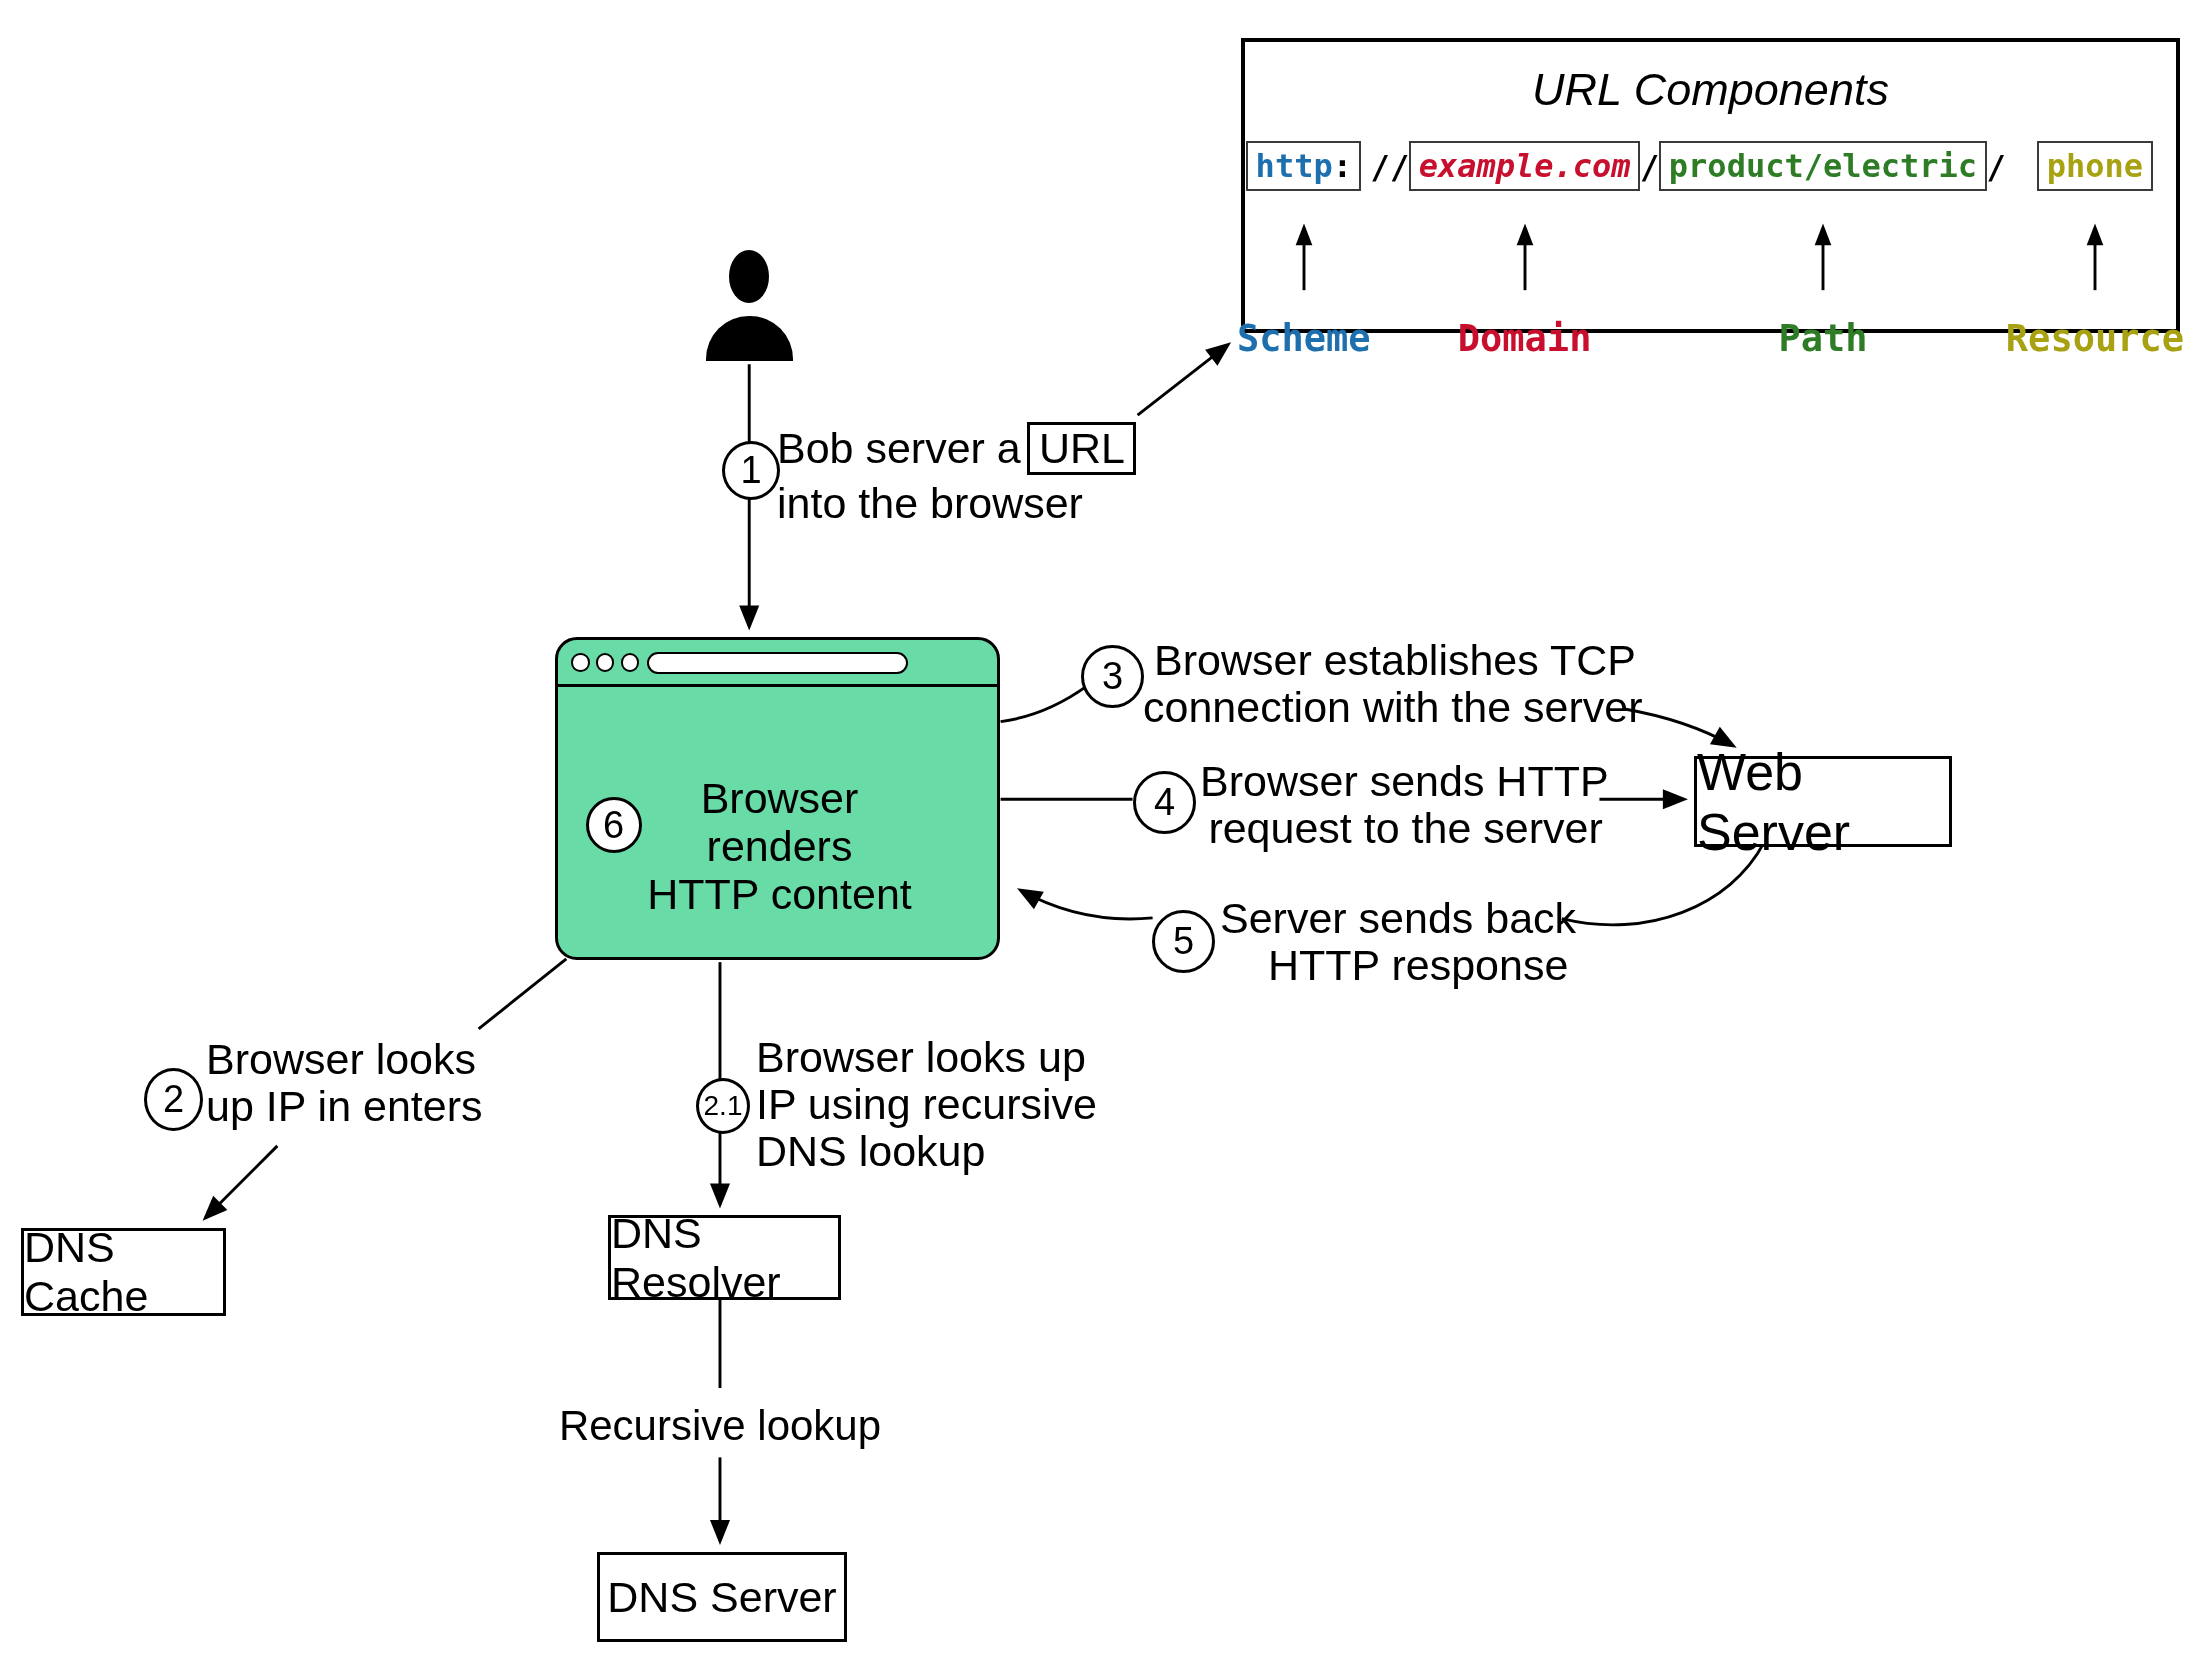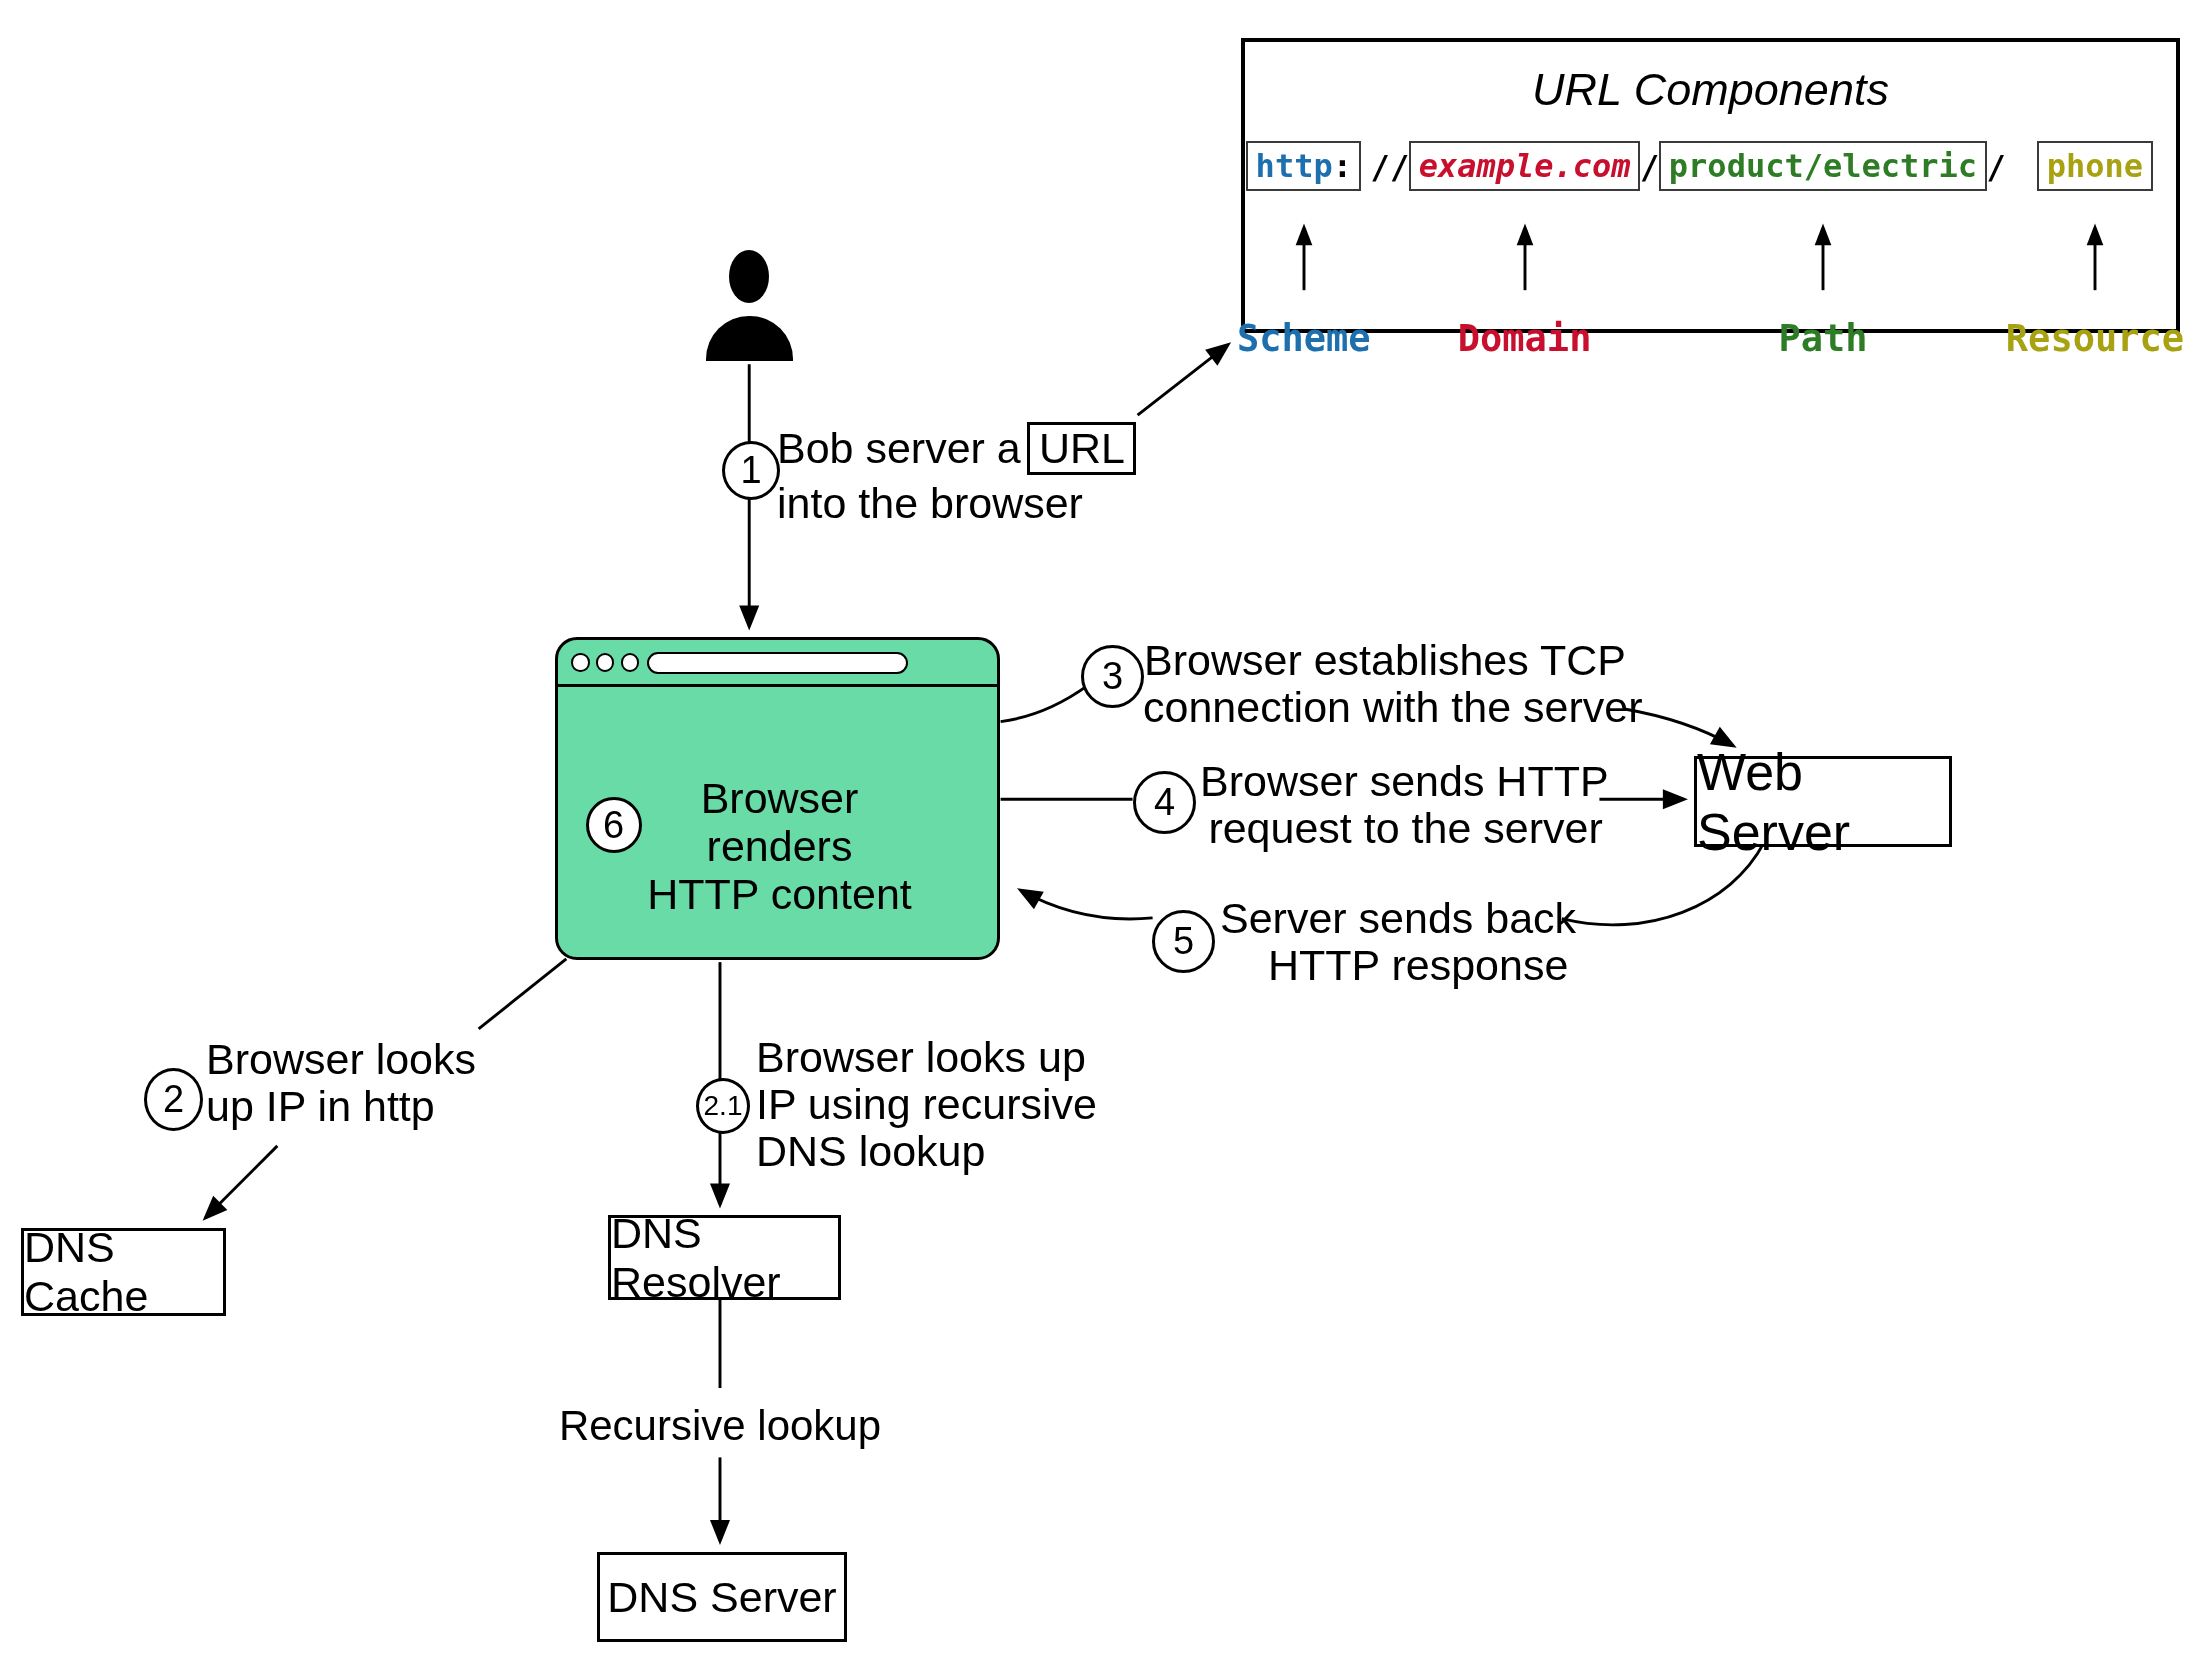--- a/index.html
+++ b/index.html
@@ -164,21 +164,21 @@
     <div class="browser-text">
       <div>Browser renders</div>
       <div>HTTP content</div>
     </div>
   </div>
 
   <div class="badge" style="left:1081px;top:645px;width:57px;height:57px;">
     <span>3</span>
   </div>
   <div class="ann" style="left:1143px;top:637px;">
-    <div style="margin-left:1px;">Browser establishes TCP</div>
+    <div style="margin-left:11px;">Browser establishes TCP</div>
     <div>connection with the server</div>
   </div>
 
   <div class="badge" style="left:1133px;top:771px;width:57px;height:57px;">
     <span>4</span>
   </div>
   <div class="ann" style="left:1200px;top:758px;">
     <div>Browser sends HTTP</div>
     <div style="margin-left:8.4px;">request to the server</div>
   </div>
@@ -193,21 +193,21 @@
 
   <div class="node-box" style="left:1694px;top:756px;width:252px;height:85px;font-size:52px;">
     <span>Web Server</span>
   </div>
 
   <div class="badge" style="left:144px;top:1068px;width:53px;height:57px;">
     <span>2</span>
   </div>
   <div class="ann" style="left:206px;top:1036px;">
     <div>Browser looks</div>
-    <div>up IP in http</div>
+    <div>up IP in enters</div>
   </div>
 
   <div class="badge" style="left:696px;top:1078px;width:48px;height:50px;font-size:28px;">
     <span>2.1</span>
   </div>
   <div class="ann" style="left:756px;top:1034px;">
     <div>Browser looks up</div>
     <div>IP using recursive</div>
     <div>DNS lookup</div>
   </div>

